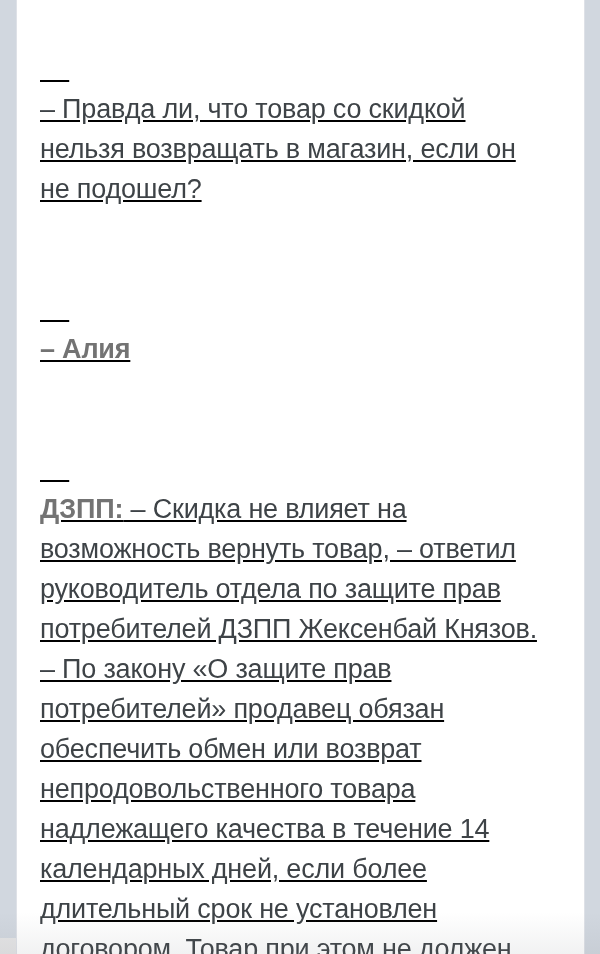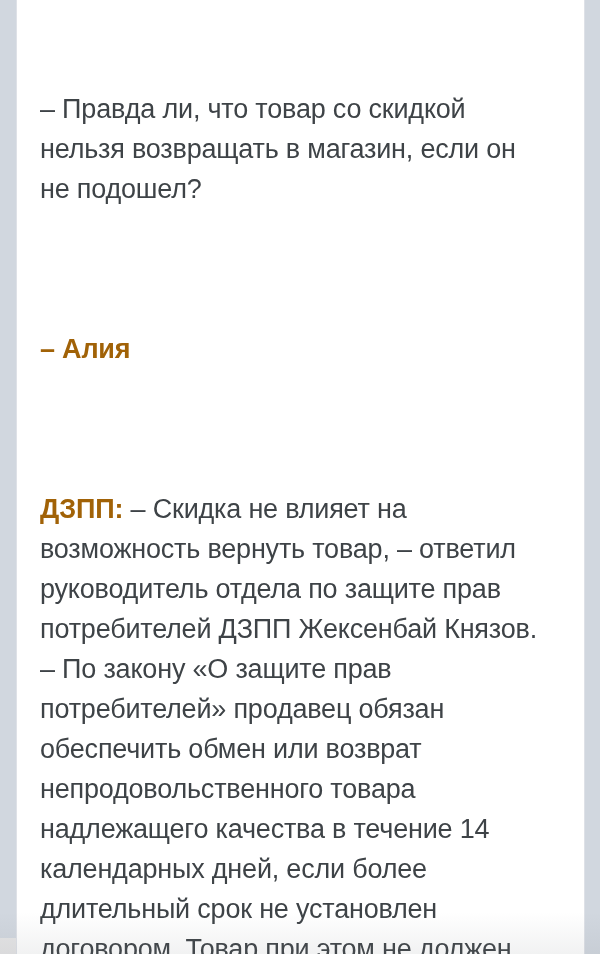--- a/index.html
+++ b/index.html
@@ -18,38 +18,39 @@
     position: absolute;
     left: 16px;
     top: 0;
     width: 569px;
     height: 954px;
     background: #ffffff;
     border-left: 1px solid rgba(160,170,185,0.35);
     border-right: 1px solid rgba(160,170,185,0.35);
     box-sizing: border-box;
     overflow: hidden;
+    text-decoration: underline;
   }
   .article {
     padding: 9px 10px 0 23px;
     font-size: 27px;
     line-height: 40px;
     color: #3e4347;
     white-space: pre;
     letter-spacing: -0.2px;
   }
   .article p {
     margin: 0 0 40px 0;
   }
   .article p:last-child {
     margin-bottom: 0;
   }
   .bold {
     font-weight: 700;
-    color: #a16207;
+    color: #737373;
   }
   .bottom-fade {
     position: absolute;
     left: 0;
     right: 0;
     bottom: 0;
     height: 42px;
     background: linear-gradient(to bottom, rgba(120,125,130,0) 0%, rgba(120,125,130,0.10) 100%);
     pointer-events: none;
   }

